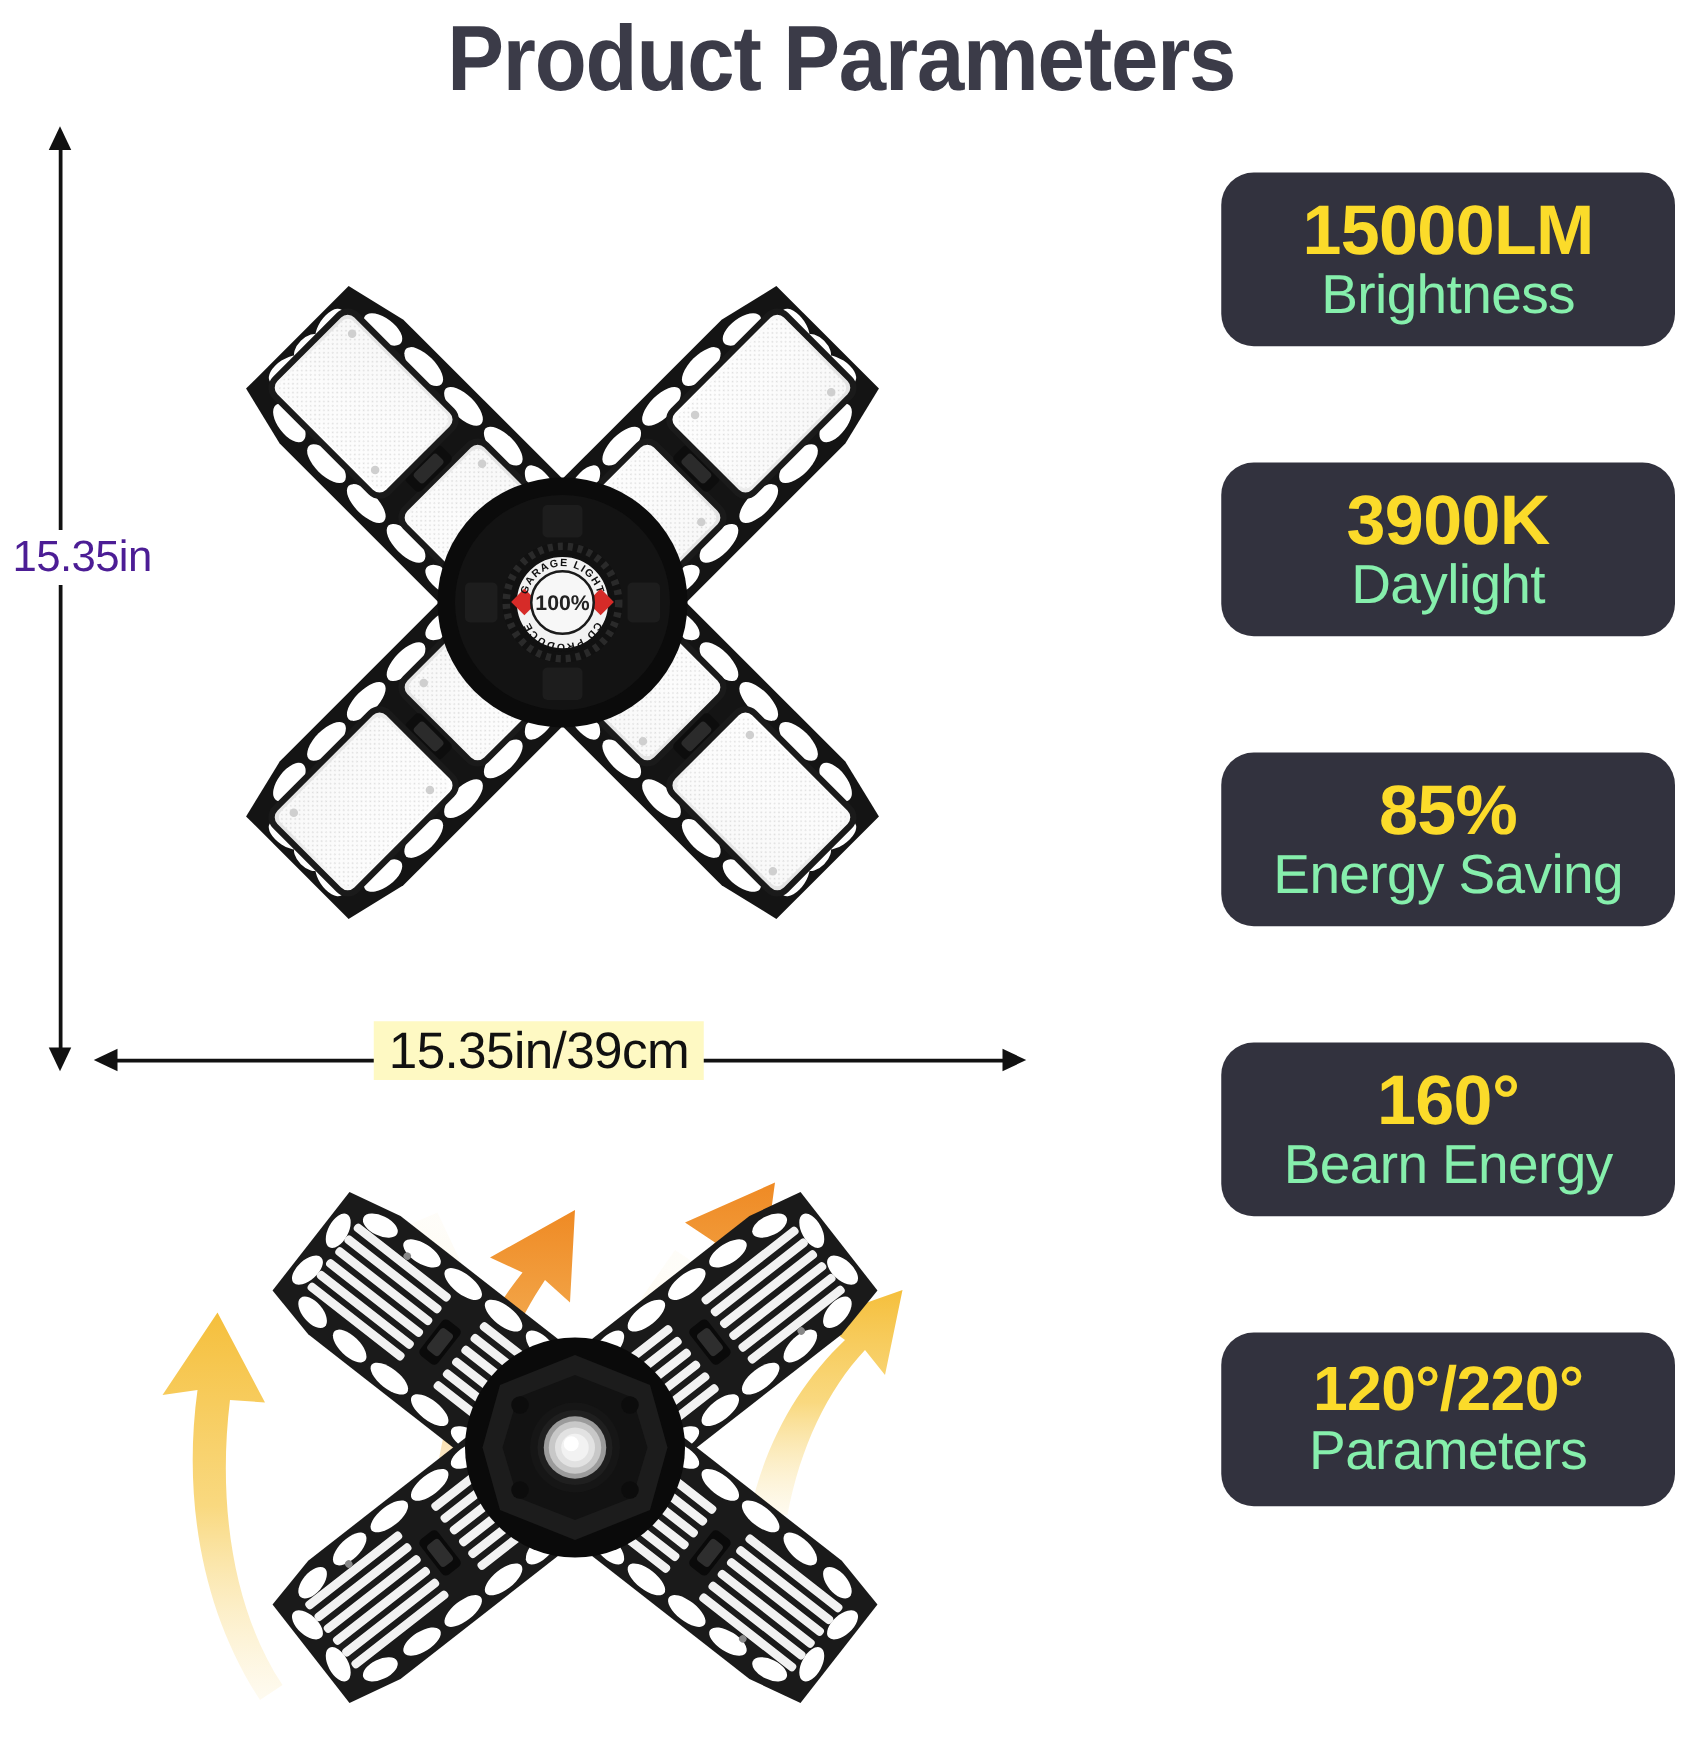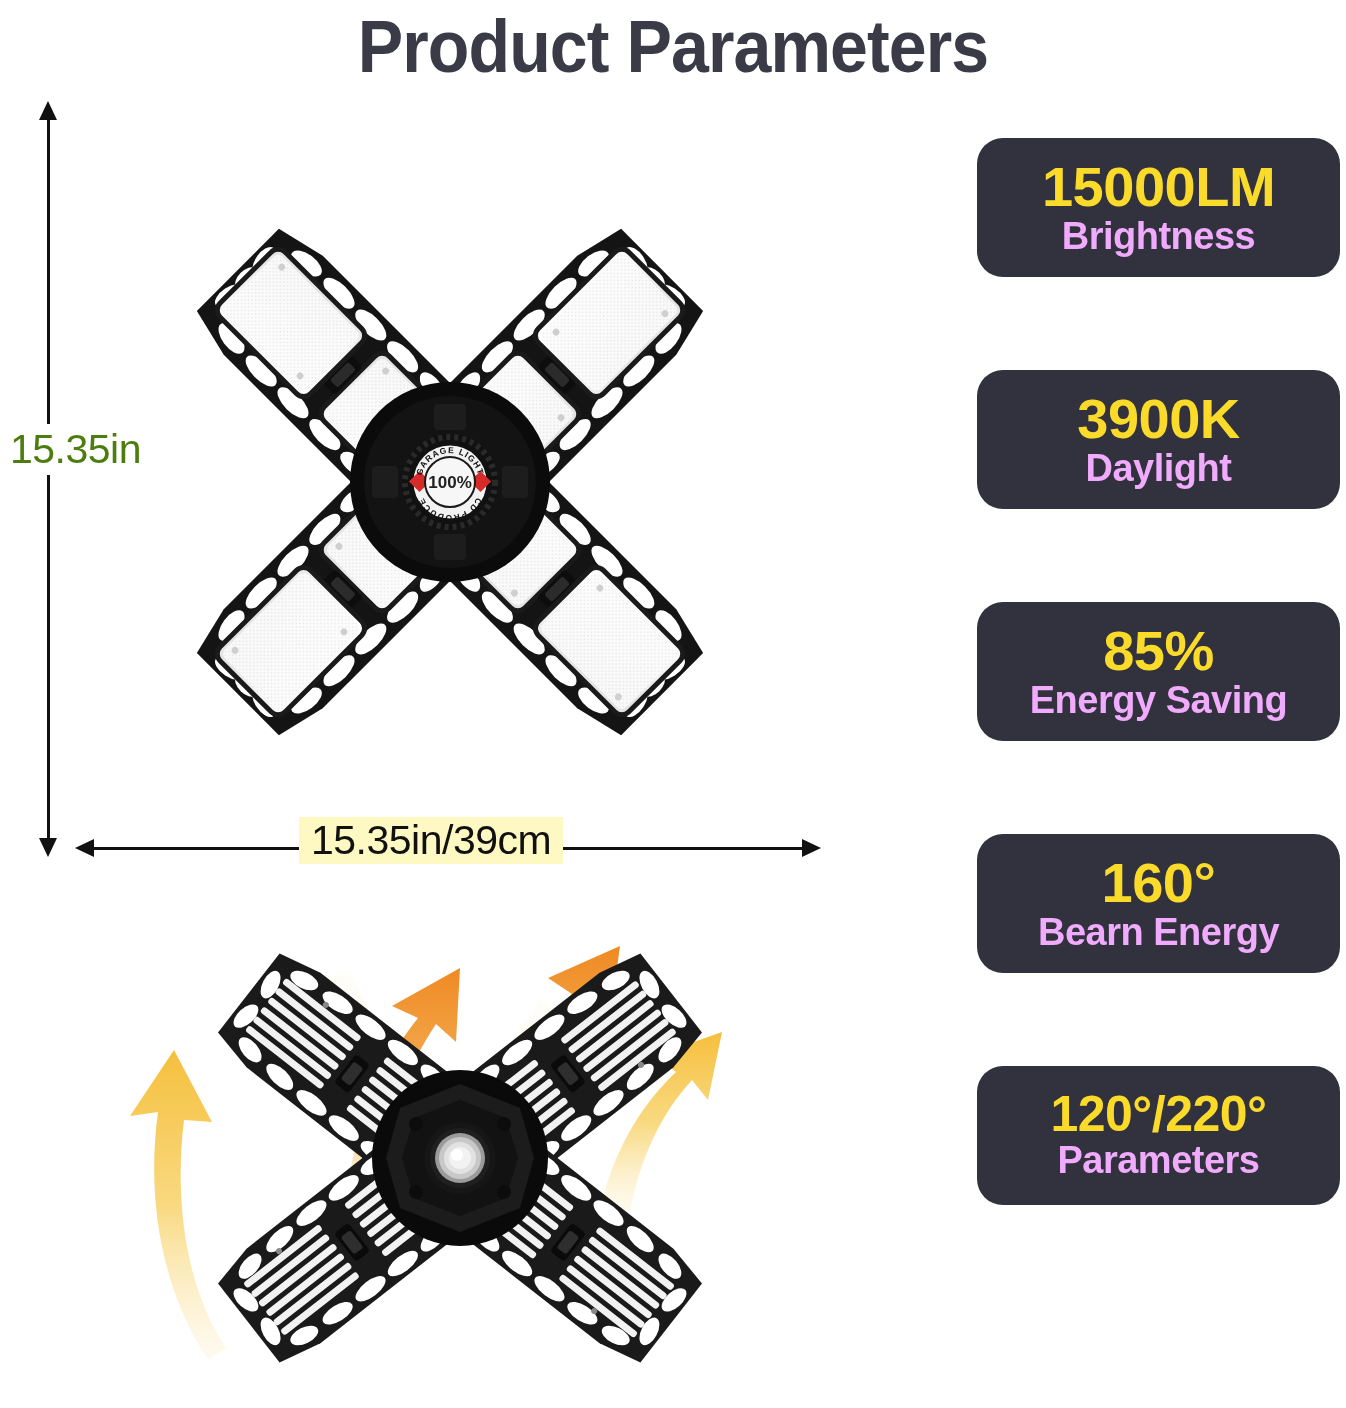--- a/index.html
+++ b/index.html
@@ -37,42 +37,42 @@
   .param-card:last-child { margin-bottom: 0; }
   .card-value {
     color: #fbdb2a;
     font-size: 56px; font-weight: 700;
     line-height: 1.02;
     letter-spacing: -0.5px;
     white-space: nowrap;
   }
   .card-value.small { font-size: 50px; }
   .card-label {
-    color: #f0abfc;
-    font-size: 38px; font-weight: 700;
+    color: #86efac;
+    font-size: 44px; font-weight: 400;
     line-height: 1.08;
     letter-spacing: -0.5px;
     white-space: nowrap;
   }
 
   
   .dim-v {
     position: absolute; left: 47px; top: 118px;
     width: 3px; height: 722px; background: #111;
   }
   .dim-v::before, .dim-v::after {
     content:""; position:absolute; left:-8px; width:0; height:0;
     border-left: 9.5px solid transparent; border-right: 9.5px solid transparent;
   }
   .dim-v::before { top:-17px; border-bottom: 19px solid #111; }
   .dim-v::after  { bottom:-17px; border-top: 19px solid #111; }
   .dim-v-label {
     position: absolute; left: 4px; top: 424px;
     background: #fff; padding: 2px 6px;
-    font-size: 41px; color: #4d7c0f; white-space: nowrap;
+    font-size: 35px; color: #4c1d95; white-space: nowrap;
     letter-spacing: -0.5px;
     text-align: right;
   }
 
   .dim-h {
     position: absolute; left: 92px; top: 847px;
     width: 712px; height: 3px; background: #111;
   }
   .dim-h::before, .dim-h::after {
     content:""; position:absolute; top:-8px; width:0; height:0;

